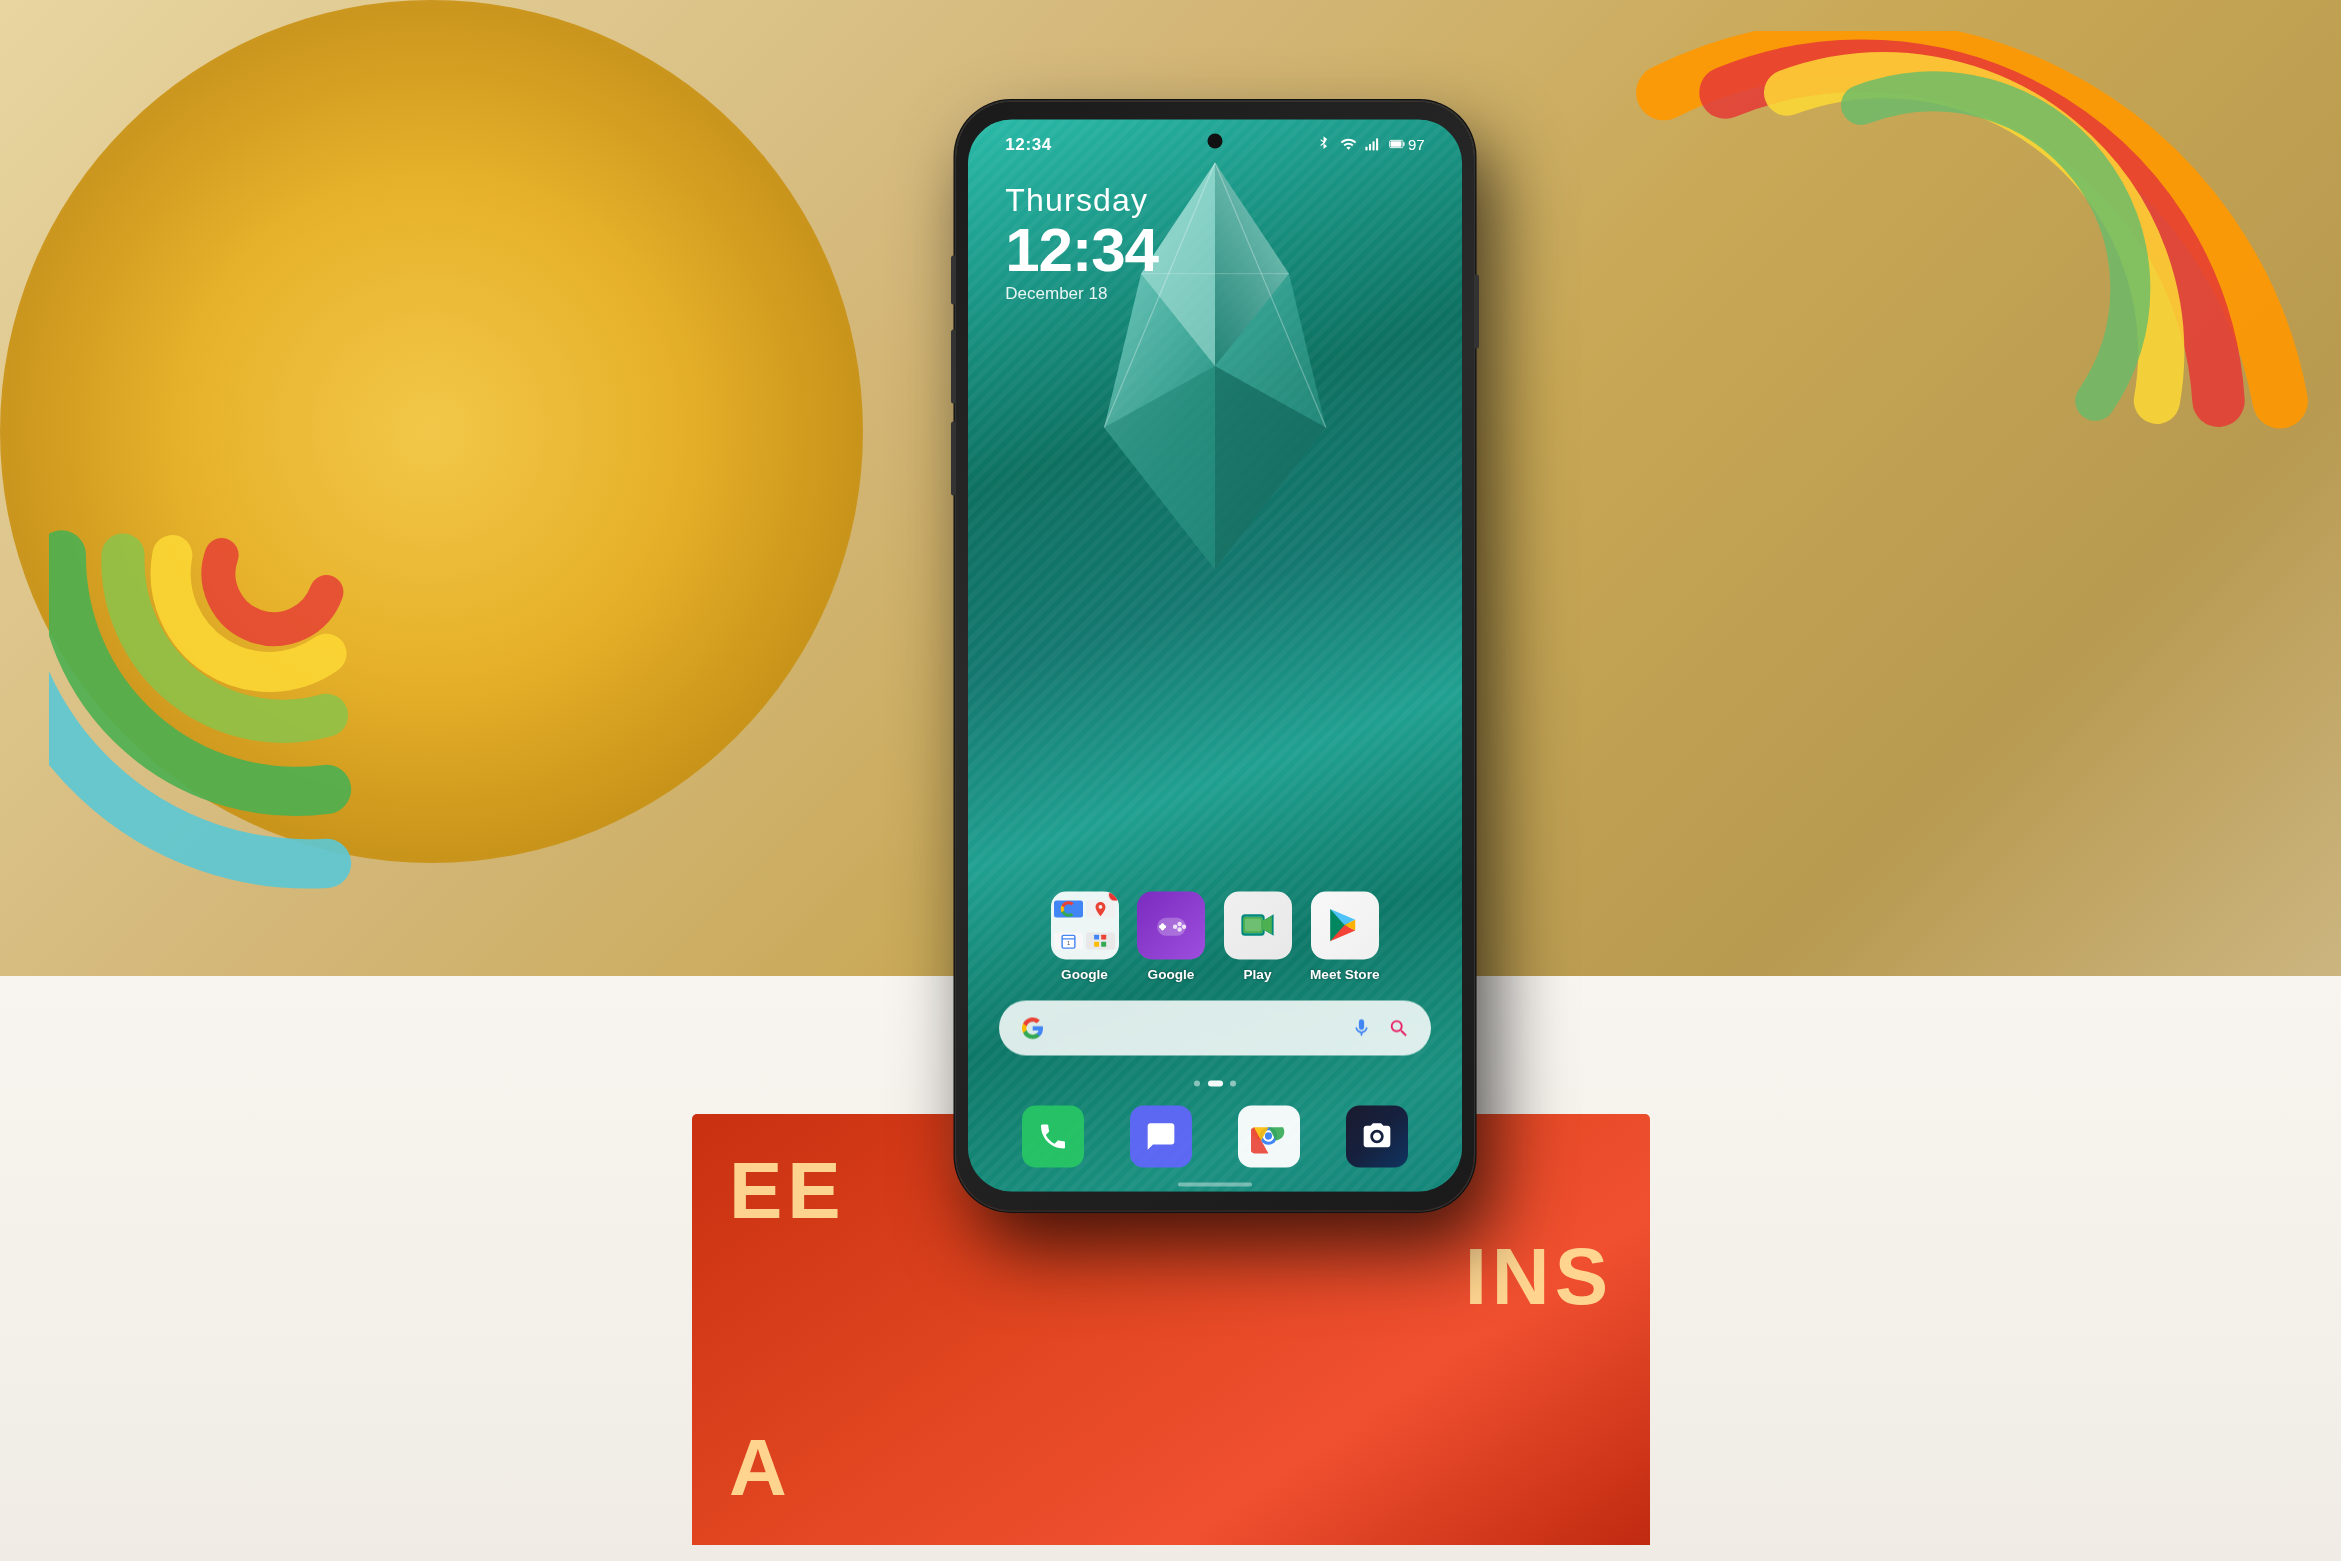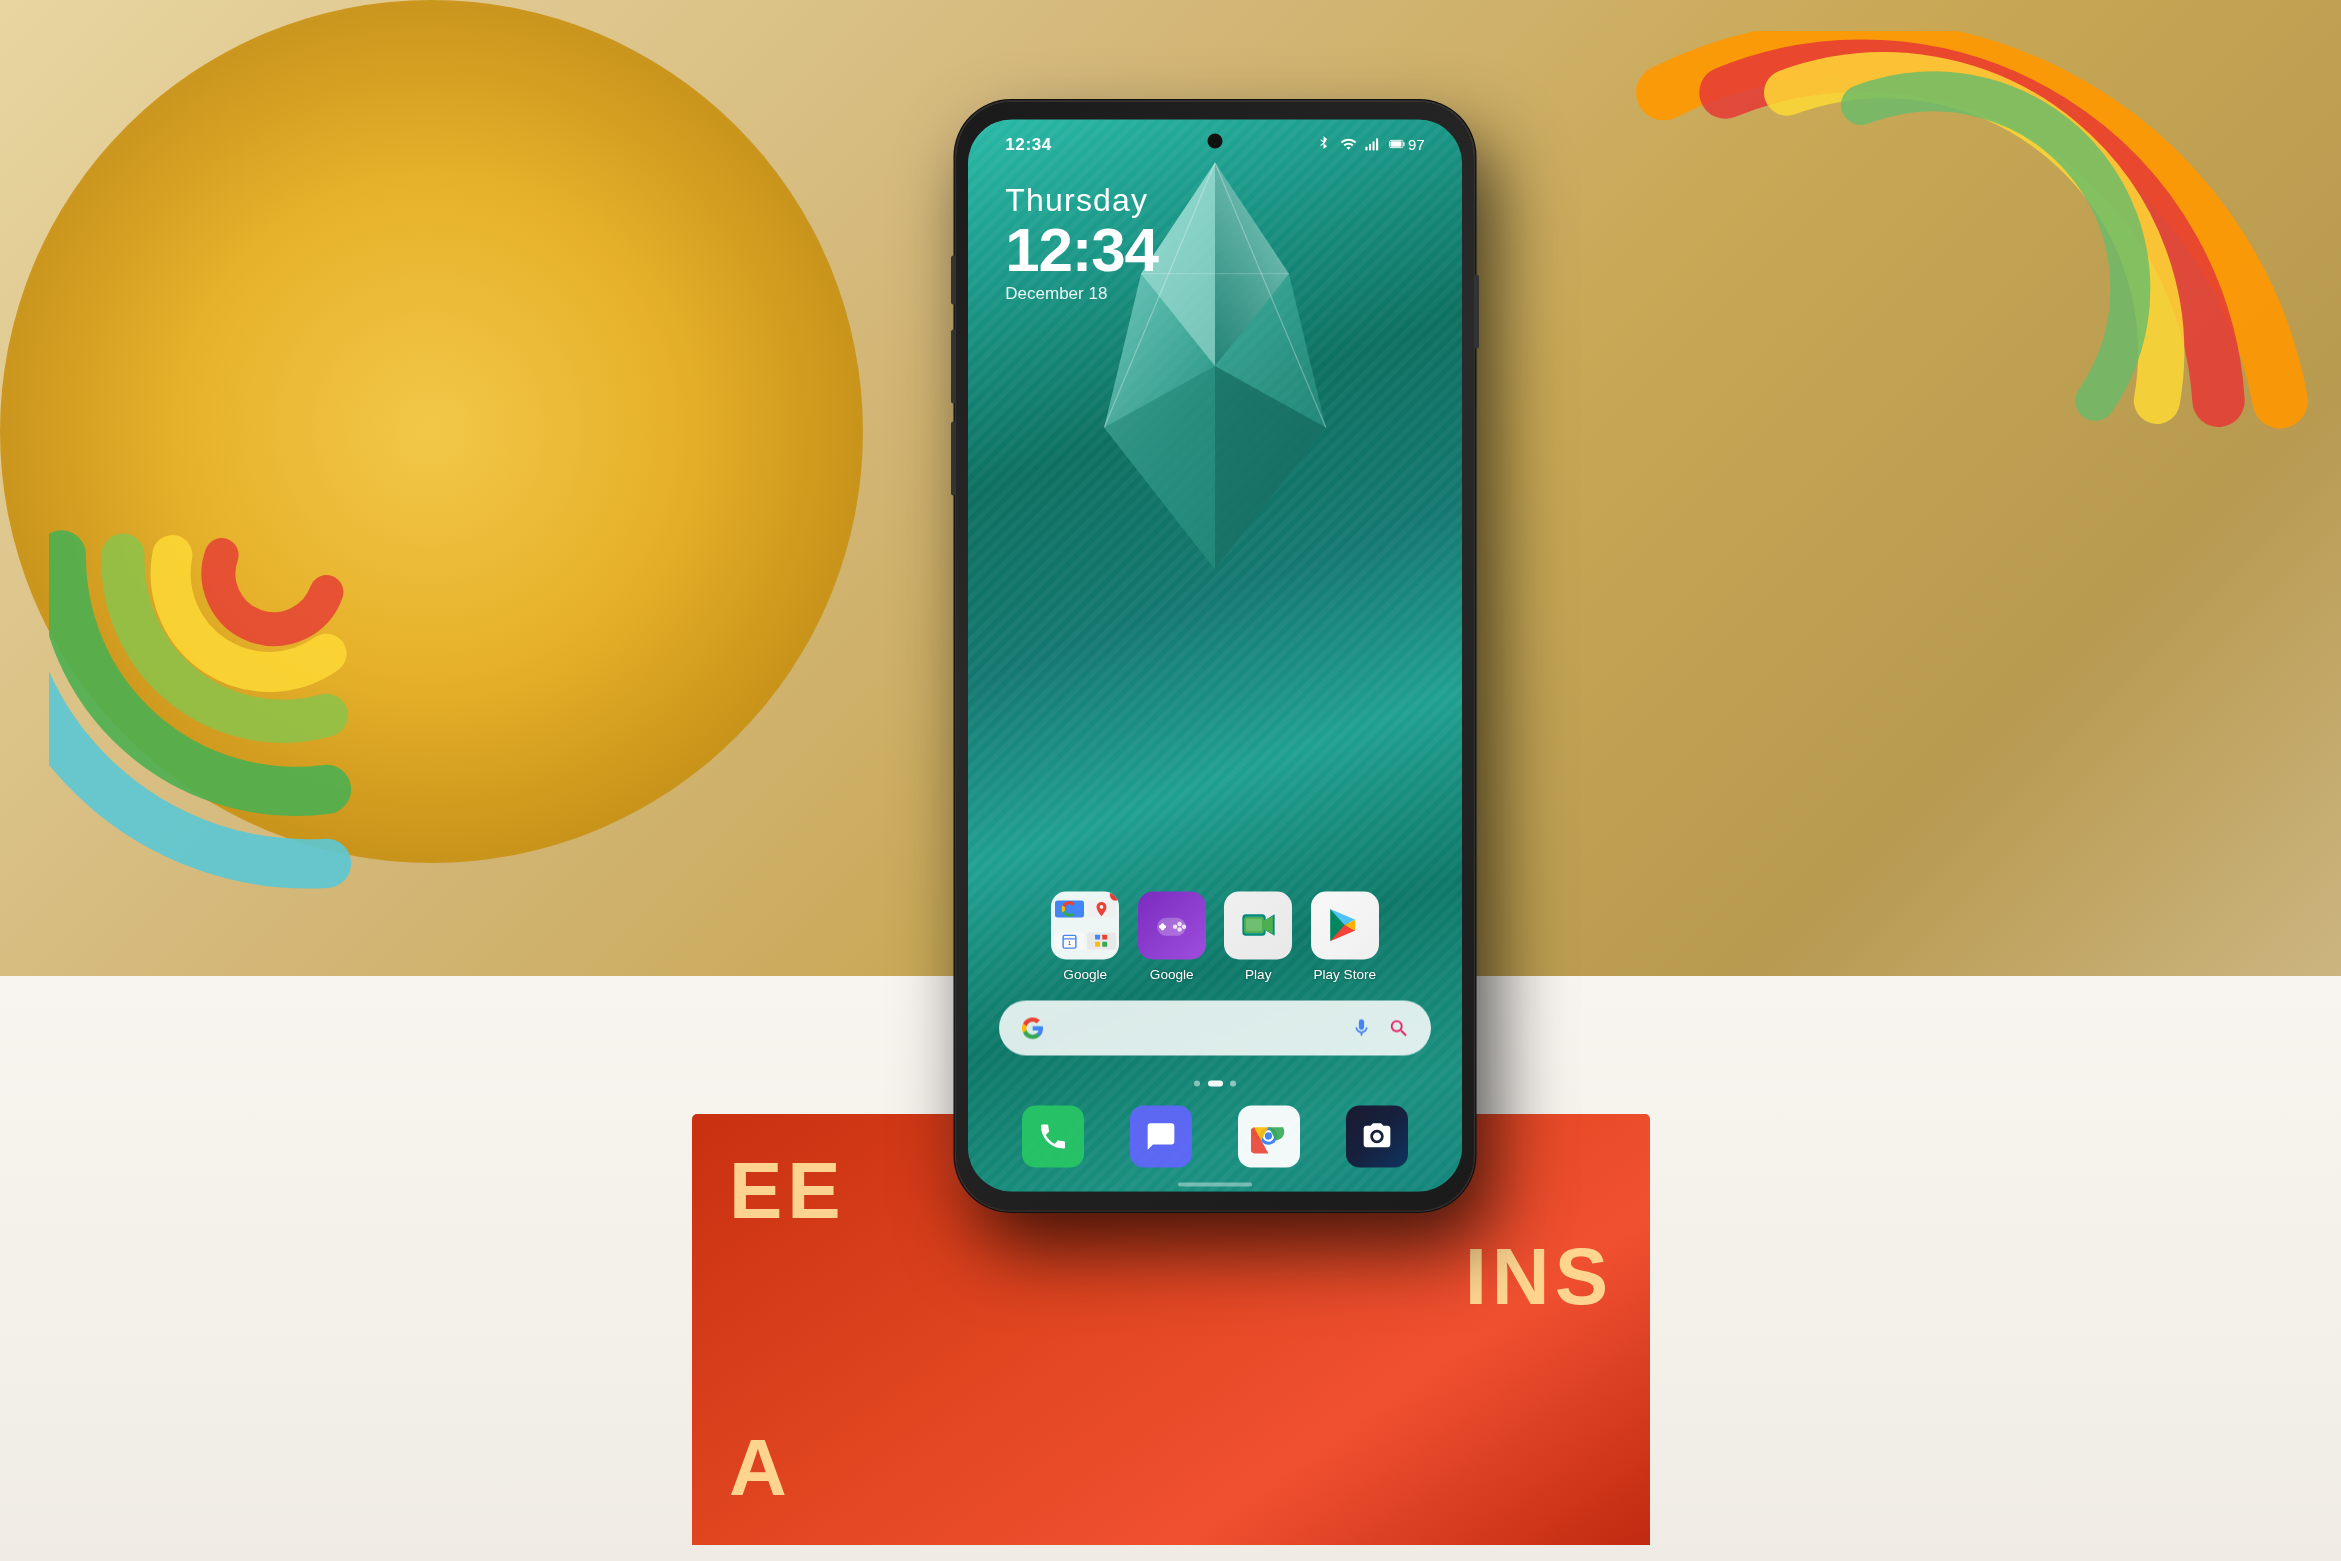--- a/index.html
+++ b/index.html
@@ -231,21 +231,21 @@
       display: flex;
       align-items: center;
       justify-content: center;
       position: relative;
       overflow: hidden;
     }
 
     .app-label {
       color: white;
       font-size: 13.6px;
-      font-weight: 400;
+      font-weight: 700;
       text-align: center;
       text-shadow: 0 0.6px 2.5px rgba(0,0,0,0.5);
     }
 
     
     .games-icon {
       background: linear-gradient(135deg, #7b2cbf 0%, #9d4edd 100%);
     }
 
     
@@ -679,21 +679,21 @@
 
         <div class="app-icon-wrapper">
           <div class="app-icon playstore-icon">
             <svg viewBox="0 0 48 48" width="43" height="43">
               <polygon points="8,6 8,42 30,24" fill="#01875f"></polygon>
               <polygon points="8,6 36,18 24,24" fill="#4fc3f7"></polygon>
               <polygon points="8,42 36,30 24,24" fill="#f44336"></polygon>
               <polygon points="36,18 36,30 24,24" fill="#ffb300"></polygon>
             </svg>
           </div>
-          <span class="app-label">Play Store</span>
+          <span class="app-label">Meet Store</span>
         </div>
       </div>
 
       <div class="search-bar">
 
         <div class="search-g">
           <svg viewBox="0 0 24 24" width="23.4" height="23.4">
             <path d="M22.56 12.25c0-.78-.07-1.53-.2-2.25H12v4.26h5.92c-.26 1.37-1.04 2.53-2.21 3.31v2.77h3.57c2.08-1.92 3.28-4.74 3.28-8.09z" fill="#4285F4"></path>
             <path d="M12 23c2.97 0 5.46-.98 7.28-2.66l-3.57-2.77c-.98.66-2.23 1.06-3.71 1.06-2.86 0-5.29-1.93-6.16-4.53H2.18v2.84C3.99 20.53 7.7 23 12 23z" fill="#34A853"></path>
             <path d="M5.84 14.09c-.22-.66-.35-1.36-.35-2.09s.13-1.43.35-2.09V7.07H2.18C1.43 8.55 1 10.22 1 12s.43 3.45 1.18 4.93l2.85-2.22.81-.62z" fill="#FBBC05"></path>

